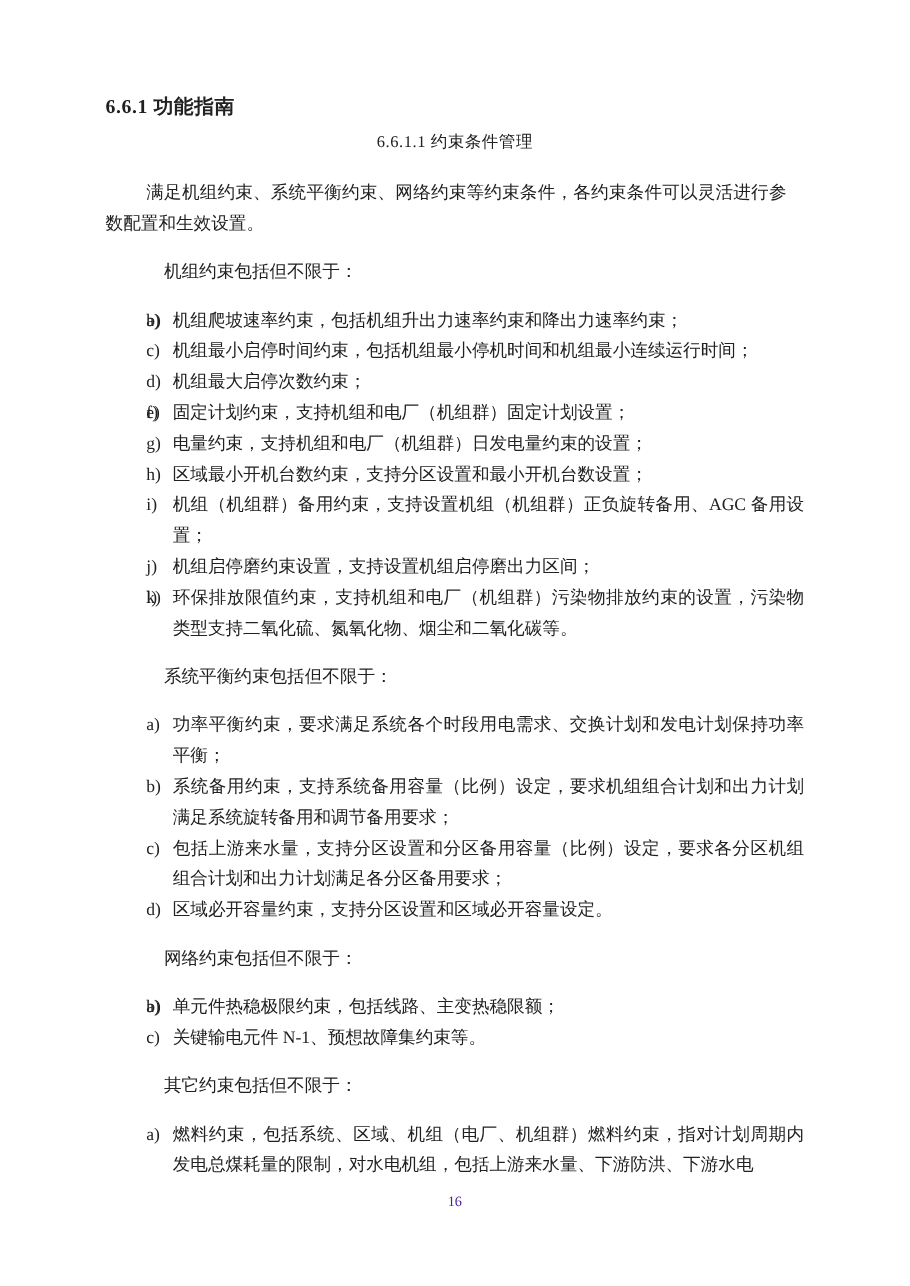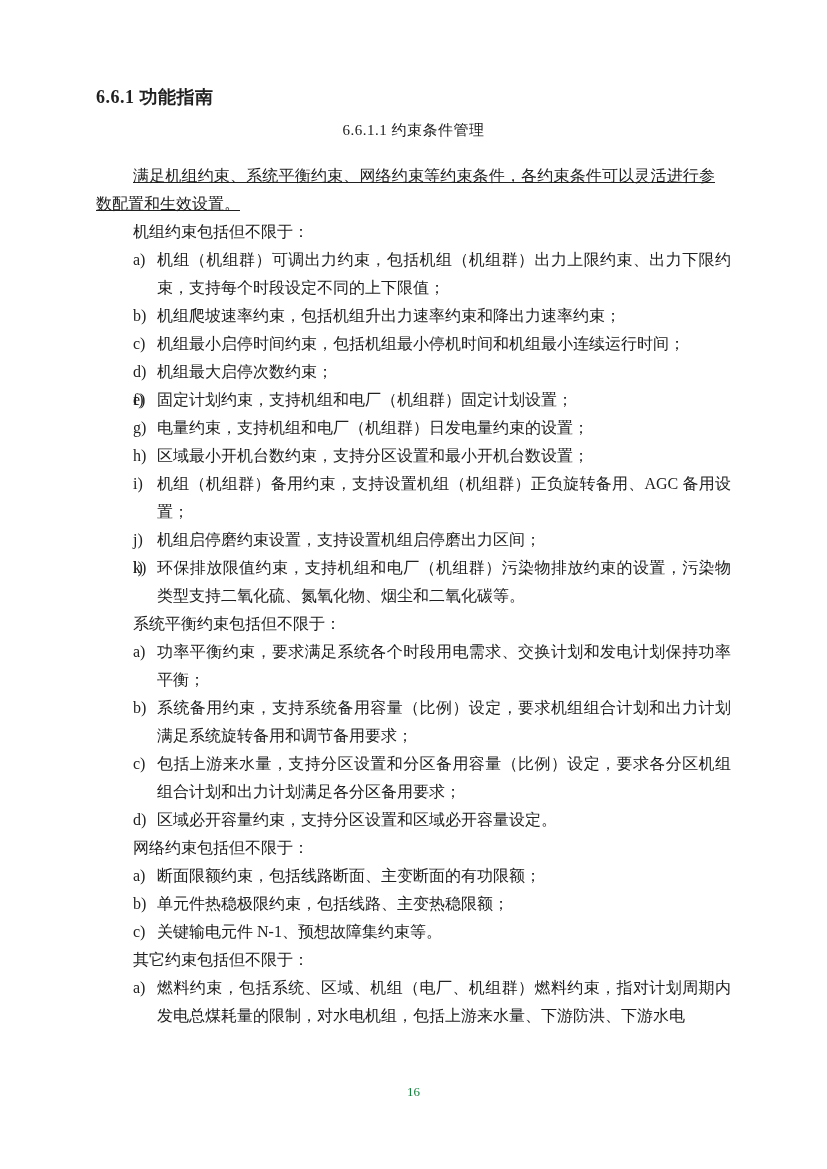--- a/index.html
+++ b/index.html
@@ -39,24 +39,23 @@
     text-align: center;
   }
   .body-text {
     font-size: 16px;
     line-height: 28px;
     text-align: justify;
   }
   .intro {
     margin: 22px 16px 0 0;
     text-indent: 37px;
-    text-decoration: underline;
   }
   .lead {
-    margin: 0;
+    margin: 16px;
     text-indent: 37px;
   }
   .list {
     margin: 0;
     padding: 0;
   }
   .item {
     position: relative;
     padding-left: 61px;
     margin: 0;
@@ -68,36 +67,36 @@
     white-space: nowrap;
   }
   .page-footer {
     position: absolute;
     left: 0;
     width: 827px;
     top: 1083px;
     text-align: center;
     font-size: 13px;
     line-height: 18px;
-    color: #15803d;
+    color: #4c1d95;
   }
 </style>
 </head>
 <body>
 
 <div class="page">
   <div class="content">
     <p class="h1">6.6.1 功能指南</p>
     <p class="h2">6.6.1.1 约束条件管理</p>
     <p class="body-text intro">满足机组约束、系统平衡约束、网络约束等约束条件，各约束条件可以灵活进行参数配置和生效设置。</p>
     <div id="sections">
         <div>
           <p class="body-text lead">机组约束包括但不限于：</p>
           <div class="list">
-            <div class="body-text item"><span class="marker">a)</span><span>机组（机组群）可调出力约束，包括机组（机组群）出力上限约束、出力下限约束，支持每个时段设定不同的上下限值；</span></div>
+            <div class="body-text item"><span class="marker">a)</span></div>
             <div class="body-text item"><span class="marker">b)</span><span>机组爬坡速率约束，包括机组升出力速率约束和降出力速率约束；</span></div>
             <div class="body-text item"><span class="marker">c)</span><span>机组最小启停时间约束，包括机组最小停机时间和机组最小连续运行时间；</span></div>
             <div class="body-text item"><span class="marker">d)</span><span>机组最大启停次数约束；</span></div>
             <div class="body-text item"><span class="marker">e)</span></div>
             <div class="body-text item"><span class="marker">f)</span><span>固定计划约束，支持机组和电厂（机组群）固定计划设置；</span></div>
             <div class="body-text item"><span class="marker">g)</span><span>电量约束，支持机组和电厂（机组群）日发电量约束的设置；</span></div>
             <div class="body-text item"><span class="marker">h)</span><span>区域最小开机台数约束，支持分区设置和最小开机台数设置；</span></div>
             <div class="body-text item"><span class="marker">i)</span><span>机组（机组群）备用约束，支持设置机组（机组群）正负旋转备用、AGC 备用设置；</span></div>
             <div class="body-text item"><span class="marker">j)</span><span>机组启停磨约束设置，支持设置机组启停磨出力区间；</span></div>
             <div class="body-text item"><span class="marker">k)</span></div>
@@ -109,21 +108,21 @@
           <div class="list">
             <div class="body-text item"><span class="marker">a)</span><span>功率平衡约束，要求满足系统各个时段用电需求、交换计划和发电计划保持功率平衡；</span></div>
             <div class="body-text item"><span class="marker">b)</span><span>系统备用约束，支持系统备用容量（比例）设定，要求机组组合计划和出力计划满足系统旋转备用和调节备用要求；</span></div>
             <div class="body-text item"><span class="marker">c)</span><span>包括上游来水量，支持分区设置和分区备用容量（比例）设定，要求各分区机组组合计划和出力计划满足各分区备用要求；</span></div>
             <div class="body-text item"><span class="marker">d)</span><span>区域必开容量约束，支持分区设置和区域必开容量设定。</span></div>
           </div>
         </div>
         <div>
           <p class="body-text lead">网络约束包括但不限于：</p>
           <div class="list">
-            <div class="body-text item"><span class="marker">a)</span><span>断面限额约束，包括线路断面、主变断面的有功限额；</span></div>
+            <div class="body-text item"><span class="marker">a)</span></div>
             <div class="body-text item"><span class="marker">b)</span><span>单元件热稳极限约束，包括线路、主变热稳限额；</span></div>
             <div class="body-text item"><span class="marker">c)</span><span>关键输电元件 N-1、预想故障集约束等。</span></div>
           </div>
         </div>
         <div>
           <p class="body-text lead">其它约束包括但不限于：</p>
           <div class="list">
             <div class="body-text item"><span class="marker">a)</span><span>燃料约束，包括系统、区域、机组（电厂、机组群）燃料约束，指对计划周期内发电总煤耗量的限制，对水电机组，包括上游来水量、下游防洪、下游水电</span></div>
           </div>
         </div>

